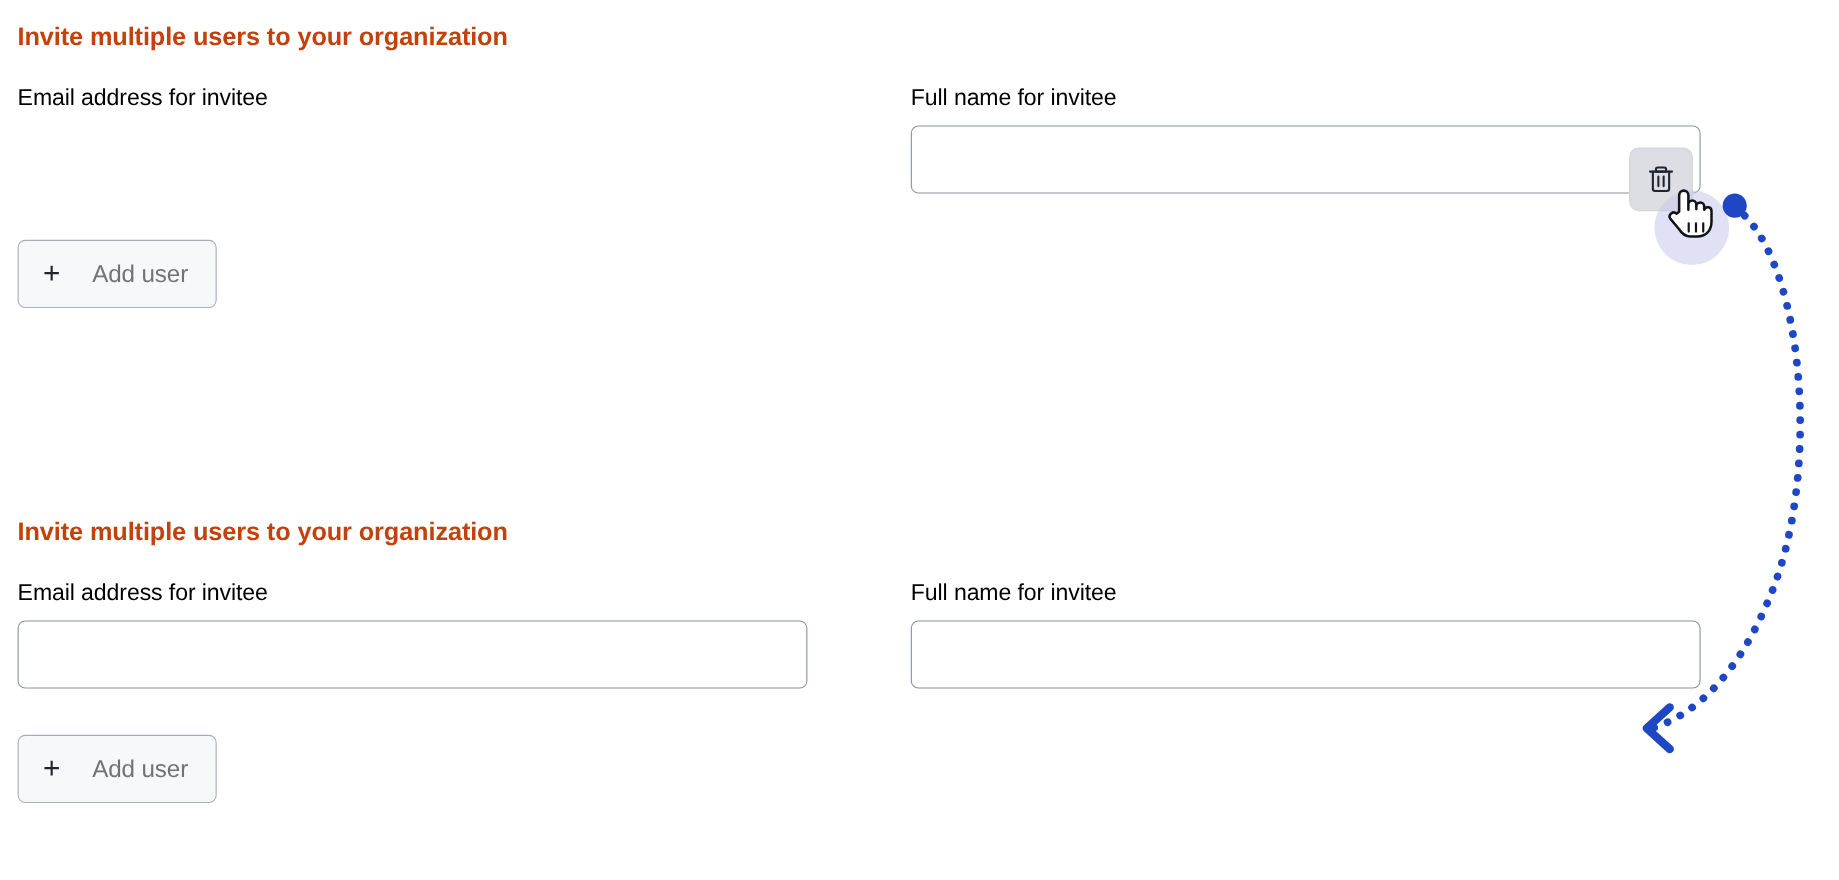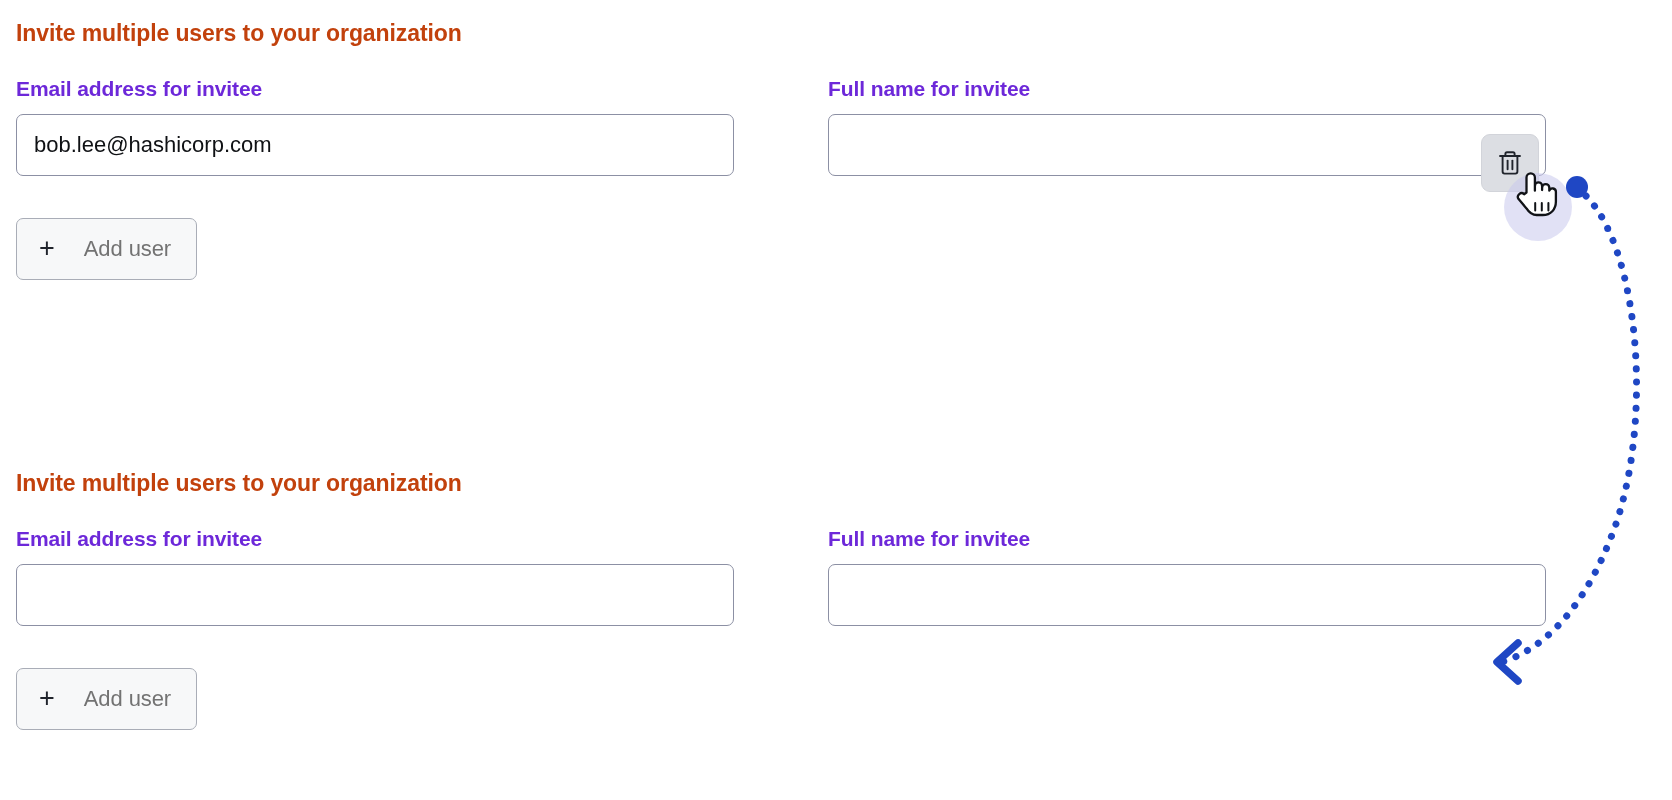--- a/index.html
+++ b/index.html
@@ -46,23 +46,23 @@
 
   .field {
     position: absolute;
     top: 0;
   }
   .field-email  { left: 16px;  width: 718px; }
   .field-name   { left: 784px; width: 718px; margin-left: 44px; }
 
   .field-label {
     font-size: 21px;
-    font-weight: bold;
+    font-weight: normal;
     letter-spacing: -0.1px;
-    color: #6d28d9;
+    color: #000000;
     line-height: 26px;
     white-space: nowrap;
     margin-bottom: 12px;
   }
 
   .text-input {
     box-sizing: border-box;
     display: block;
     width: 100%;
     height: 62px;
@@ -172,21 +172,20 @@
 <body>
 
 <div class="section section-1">
 
   <div class="section-heading">Invite multiple users to your organization</div>
 
   <div class="fields-row">
 
     <div class="field field-email">
       <div class="field-label">Email address for invitee</div>
-      <input class="text-input" type="text" value="bob.lee@hashicorp.com" style="">
     </div>
 
     <div class="field field-name">
       <div class="field-label">Full name for invitee</div>
       <input class="text-input" type="text" value="" style="">
     </div>
 
   </div>
 
   <button class="remove-button">

